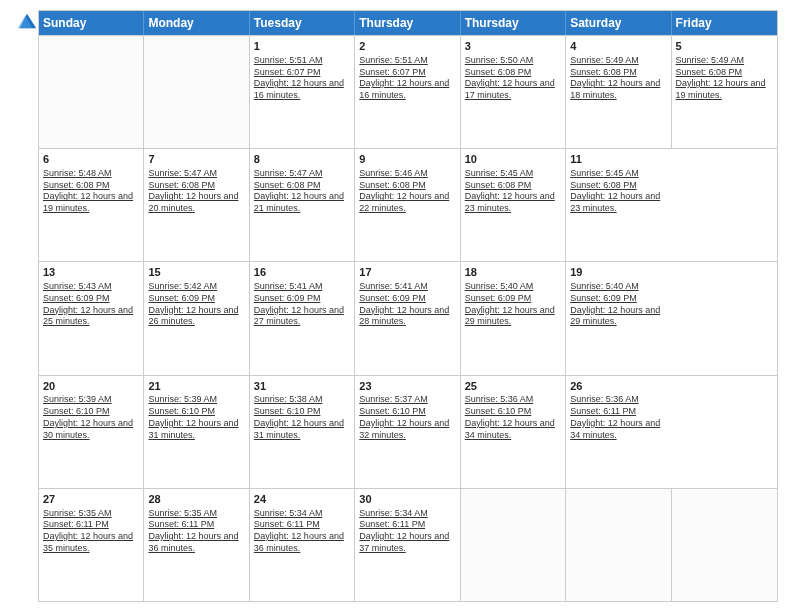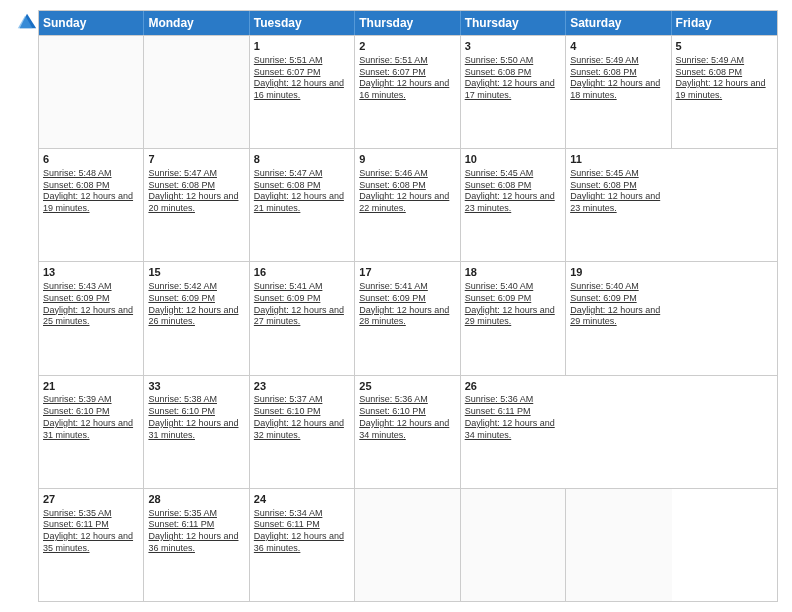--- a/index.html
+++ b/index.html
@@ -249,27 +249,33 @@
           </div>
           <div class="cal-cell">
             <span class="day-num">19</span>
             <div class="cell-info">Sunrise: 5:40 AM
 Sunset: 6:09 PM
 Daylight: 12 hours and 29 minutes.</div>
           </div>
         </div>
         <div class="cal-row">
           <div class="cal-cell">
+            <span class="day-num">20</span>
+            <div class="cell-info">Sunrise: 5:39 AM
+Sunset: 6:10 PM
+Daylight: 12 hours and 30 minutes.</div>
+          </div>
+          <div class="cal-cell">
             <span class="day-num">21</span>
             <div class="cell-info">Sunrise: 5:39 AM
 Sunset: 6:10 PM
 Daylight: 12 hours and 31 minutes.</div>
           </div>
           <div class="cal-cell">
-            <span class="day-num">33</span>
+            <span class="day-num">31</span>
             <div class="cell-info">Sunrise: 5:38 AM
 Sunset: 6:10 PM
 Daylight: 12 hours and 31 minutes.</div>
           </div>
           <div class="cal-cell">
             <span class="day-num">23</span>
             <div class="cell-info">Sunrise: 5:37 AM
 Sunset: 6:10 PM
 Daylight: 12 hours and 32 minutes.</div>
           </div>
@@ -297,20 +303,26 @@
             <span class="day-num">28</span>
             <div class="cell-info">Sunrise: 5:35 AM
 Sunset: 6:11 PM
 Daylight: 12 hours and 36 minutes.</div>
           </div>
           <div class="cal-cell">
             <span class="day-num">24</span>
             <div class="cell-info">Sunrise: 5:34 AM
 Sunset: 6:11 PM
 Daylight: 12 hours and 36 minutes.</div>
+          </div>
+          <div class="cal-cell">
+            <span class="day-num">30</span>
+            <div class="cell-info">Sunrise: 5:34 AM
+Sunset: 6:11 PM
+Daylight: 12 hours and 37 minutes.</div>
           </div>
           <div class="cal-cell empty"></div>
           <div class="cal-cell empty"></div>
           <div class="cal-cell empty"></div>
         </div>
       </div>
   </div>
 </div>
 
 </body></html>

